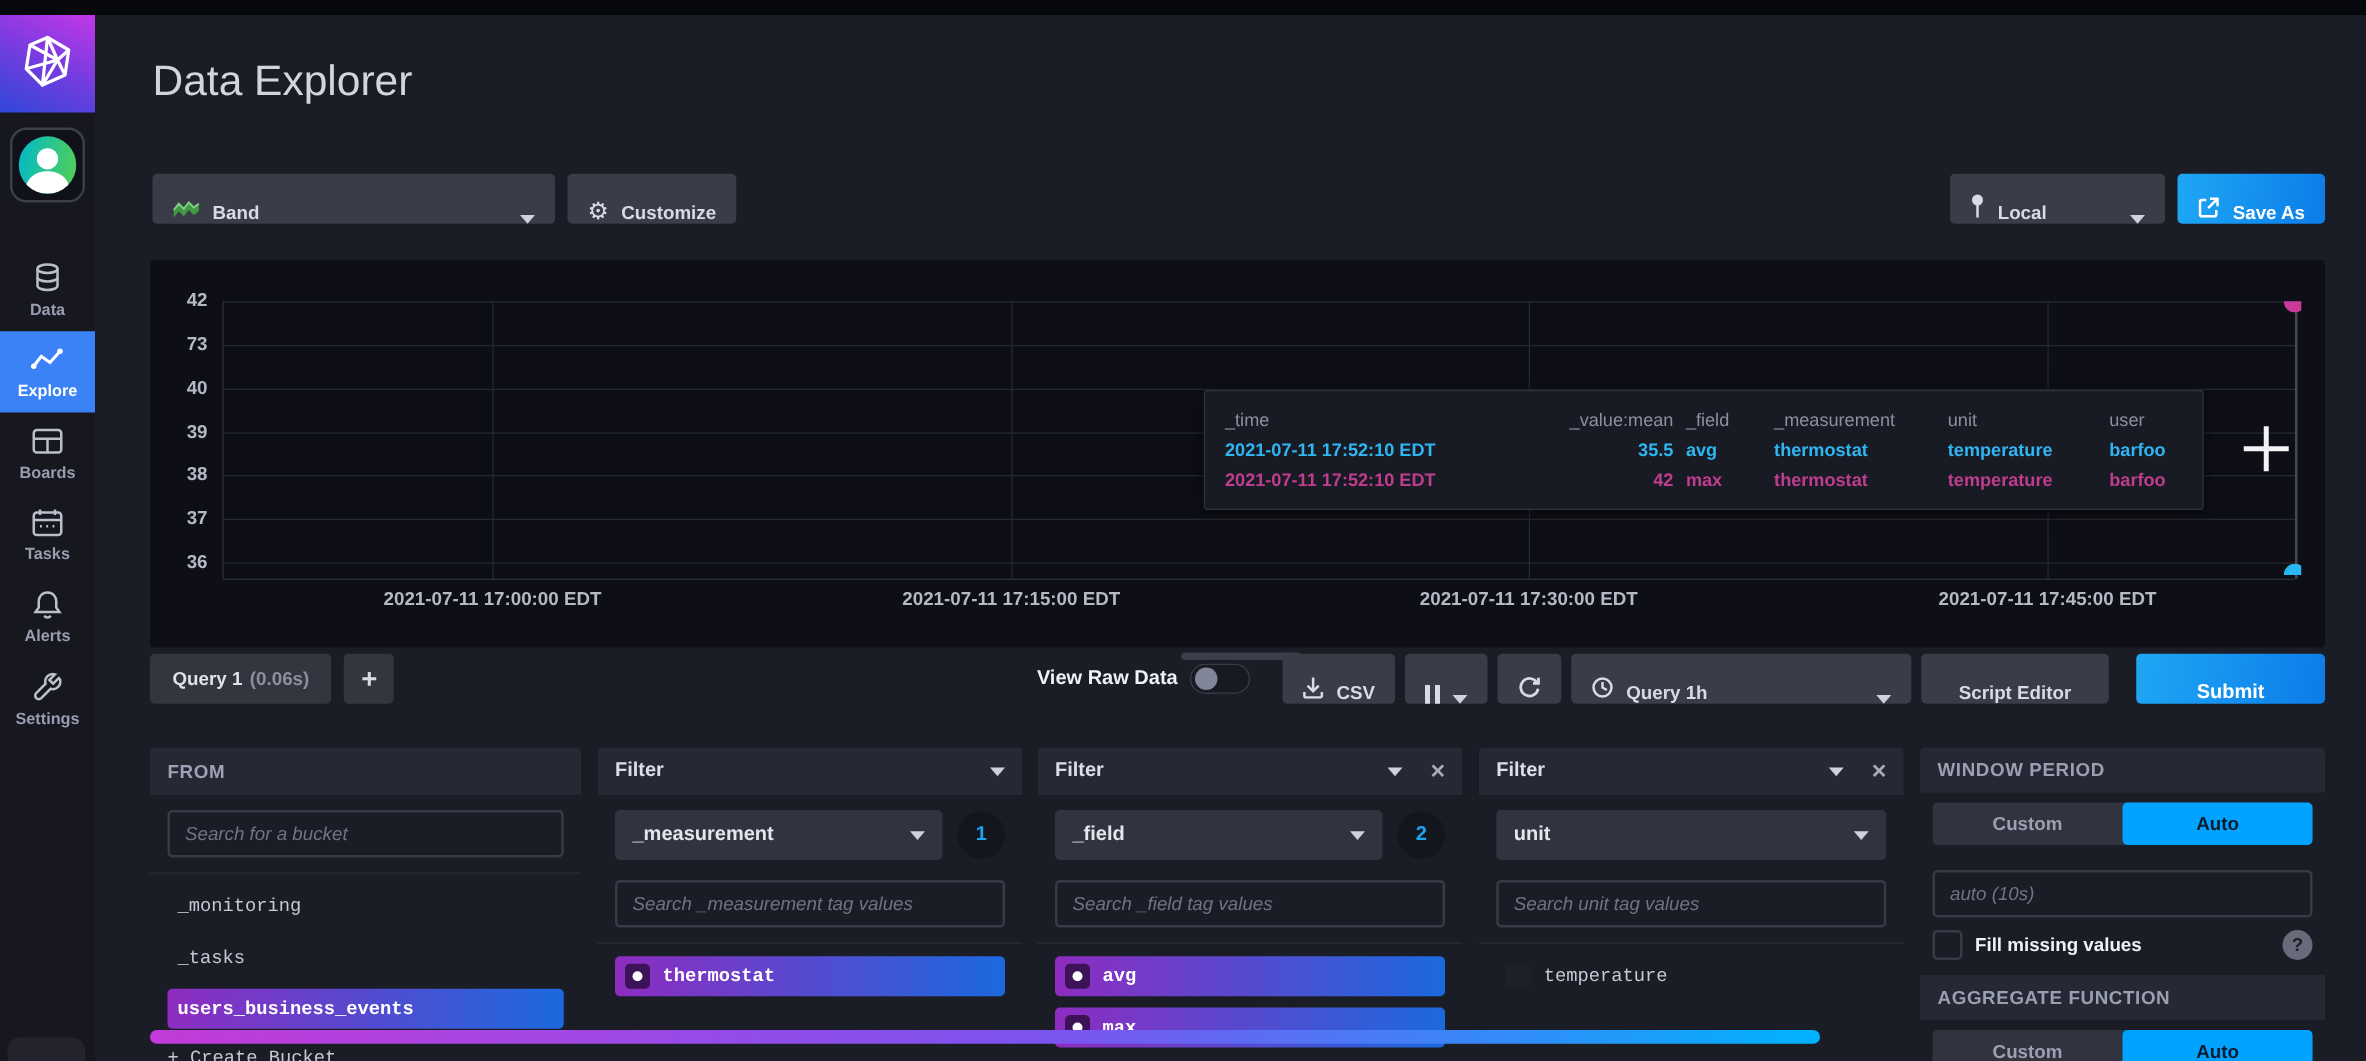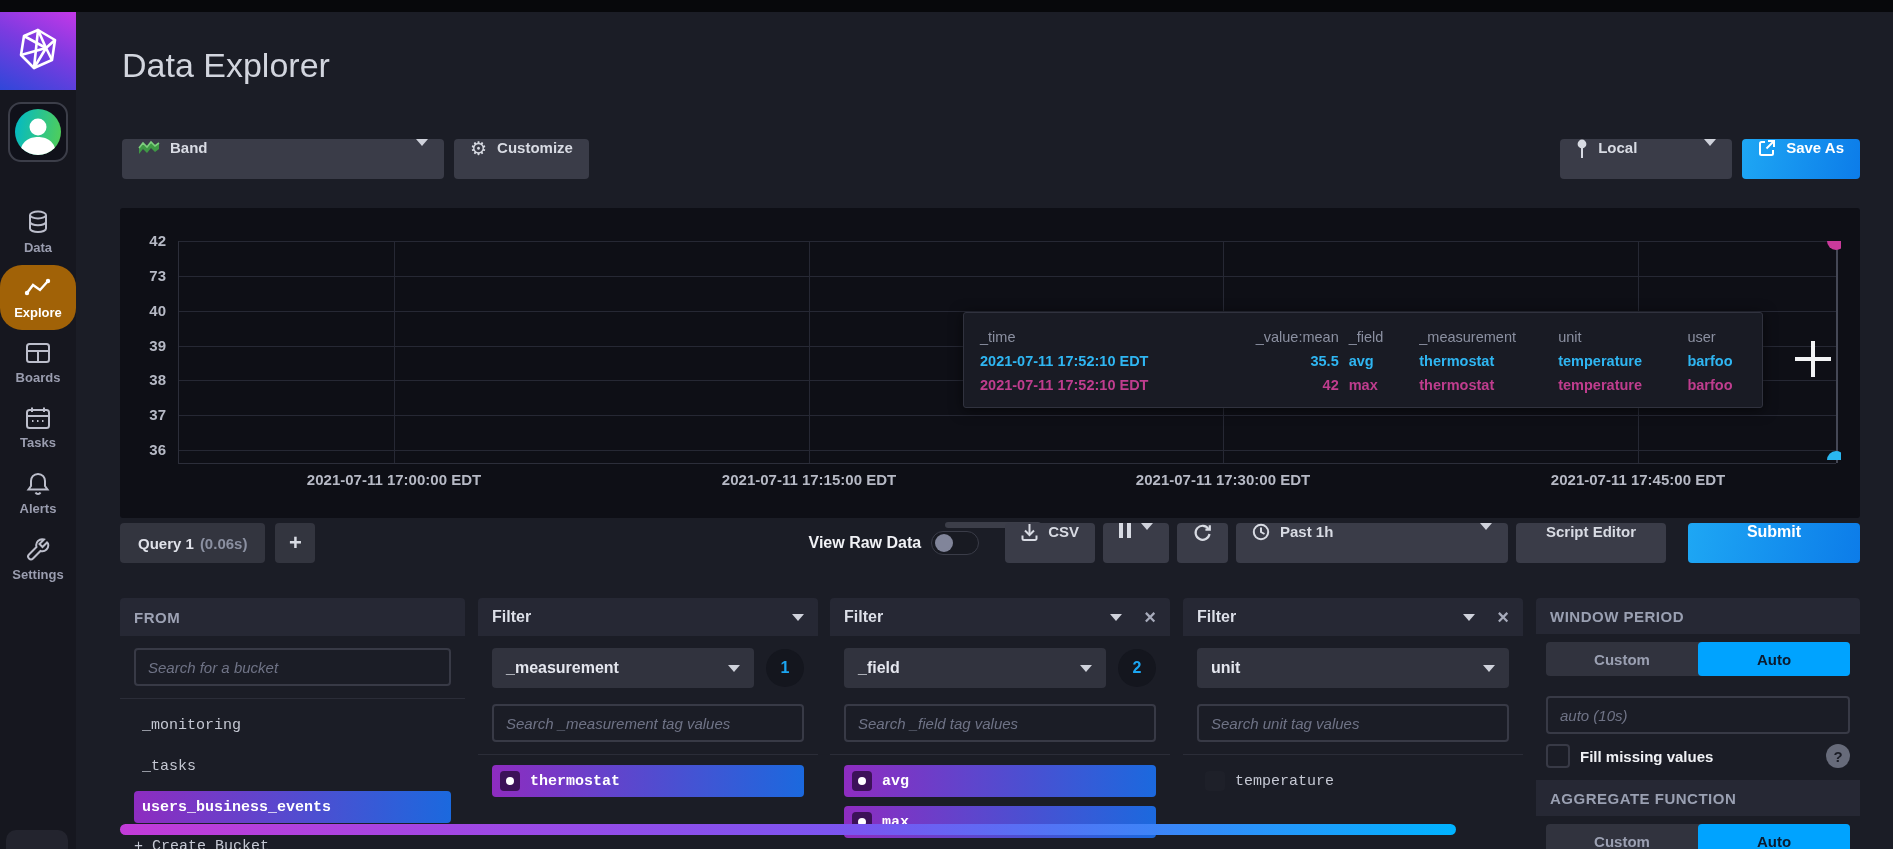--- a/index.html
+++ b/index.html
@@ -17,31 +17,31 @@
   .avatar-box { margin:12px auto 0; width:60px; height:60px; border:2px solid #3c3e49; border-radius:13px;
     background:#10111a; display:flex; align-items:center; justify-content:center; cursor:pointer; }
   .avatar-circle { width:46px; height:46px; border-radius:50%; background:linear-gradient(100deg,#00b9c9,#55cf53);
     overflow:hidden; position:relative; }
   .avatar-circle svg { position:absolute; left:0; top:0; }
   .nav { position:absolute; left:0; top:186px; width:76px; display:flex; flex-direction:column; }
   .nav-item { width:76px; padding:11px 0 10px; display:flex; flex-direction:column; align-items:center; gap:5px;
     cursor:pointer; }
   .nav-item .lbl { font-size:13px; font-weight:bold; color:#9a9daf; }
   .nav-item svg { stroke:#bcbecb; }
-  .nav-item.active { background:#a16207;border-radius:22px; }
+  .nav-item.active { background:#3b82f6; }
   .nav-item.active .lbl { color:#ffffff; }
   .nav-item.active svg { stroke:#ffffff; }
   .nav-bottom-partial { position:absolute; left:6px; top:818px; width:62px; height:40px; border-radius:10px;
     background:#23242e; }
 
   
   .page-title { position:absolute; left:122px; top:46px; font-size:34px; font-weight:normal; color:#d2d5de; z-index:2;}
   .controls { position:absolute; left:122px; top:139px; right:33px; height:40px; display:flex; align-items:center; z-index:2;}
   .btn { height:40px; border-radius:4px; background:#3a3c48; color:#d8dbe3; font-size:15px; font-weight:bold;
-    display:flex; align-items:flex-start; gap:10px; padding:0 16px; cursor:pointer; white-space:nowrap; }
+    display:flex; align-items:flex-end; gap:10px; padding:0 16px; cursor:pointer; white-space:nowrap; }
   .btn.blue { background:linear-gradient(100deg,#1ea7f4,#0c7ce9); color:#ffffff; }
   .caret { width:0; height:0; border-left:6px solid transparent; border-right:6px solid transparent;
     border-top:7px solid #cfd2db; display:inline-block; }
   .dd-band { width:322px; justify-content:flex-start; }
   .dd-band .caret { margin-left:auto; }
   .spacer { flex:1; }
   .dd-local { width:172px; margin-right:10px; }
   .dd-local .caret { margin-left:auto; }
   .gear-glyph { font-family:"DejaVu Sans", sans-serif; font-size:19px; color:#d8dbe3; line-height:1; }
 
@@ -86,21 +86,21 @@
   .raw-label { font-size:16px; font-weight:bold; color:#f0f1f5; margin-right:10px; }
   .toggle { width:48px; height:24px; border-radius:12px; background:#181a22; border:1px solid #3a3c48; position:relative;
     cursor:pointer; margin-right:18px; }
   .toggle .knob { position:absolute; left:3px; top:2px; width:18px; height:18px; border-radius:50%; background:#81859a; }
   .tb-btn { margin-left:8px; }
   .pause-bars { display:flex; gap:4px; }
   .pause-bars i { display:block; width:4px; height:15px; background:#d8dbe3; }
   .dd-range { width:272px; }
   .dd-range .caret { margin-left:auto; }
   .btn.w-script { width:150px; justify-content:center; }
-  .btn.w-submit { width:172px; justify-content:center; font-size:16px;margin-left:22px; }
+  .btn.w-submit { width:151px; justify-content:center; font-size:16px;margin-left:22px; }
 
   
   .builder { position:absolute; left:120px; top:598px; right:0; height:251px; z-index:2; }
   .panel { position:absolute; top:0; height:260px; background:#1b1d26; border-radius:4px 4px 0 0; overflow:hidden; }
   .panel-head { height:38px; background:#262834; display:flex; align-items:center; padding:0 14px; gap:12px; }
   .panel-head .title { font-size:15px; font-weight:bold; color:#9da2b4; letter-spacing:.5px; }
   .panel-head .title.white { color:#dcdfe8; letter-spacing:0; font-size:16px; }
   .panel-head .caret { margin-left:auto; }
   .x-btn { font-size:20px; color:#a7abbb; font-weight:bold; cursor:pointer; line-height:1; margin-left:10px; }
   .panel-body { padding:12px 14px 0; }
@@ -368,21 +368,21 @@
         </svg>
       </span>
     </div>
     <div class="btn tb-btn dd-range">
       <span>
         <svg width="18" height="18" viewBox="0 0 18 18" fill="none" stroke="#d8dbe3" stroke-width="2">
           <circle cx="9" cy="9" r="7.2"></circle>
           <polyline points="9,4.5 9,9 12.5,11"></polyline>
         </svg>
       </span>
-      <span>Past 1h</span>
+      <span>Query 1h</span>
       <span class="caret"></span>
     </div>
     <div class="btn tb-btn w-script">
       <span>Script Editor</span>
     </div>
     <div class="btn blue tb-btn w-submit">
       <span>Submit</span>
     </div>
   </div>
 

